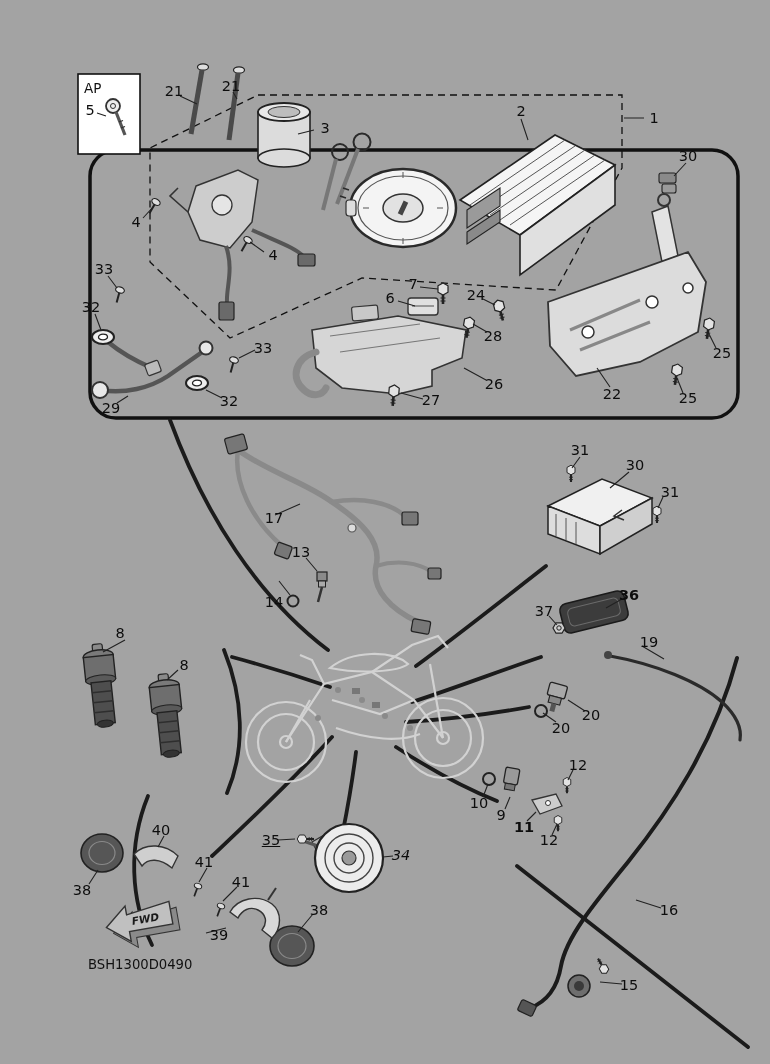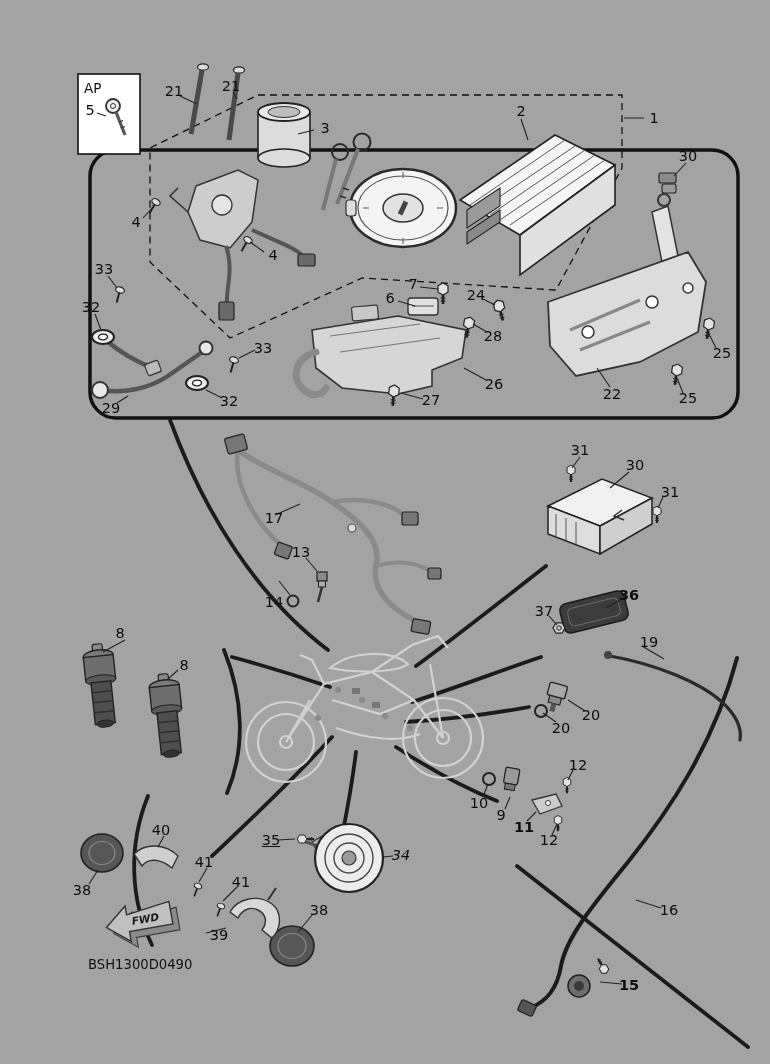--- a/index.html
+++ b/index.html
@@ -364,16 +364,16 @@
       <span class="callout" style="left: 161px; top: 830px;">40</span>
       <span class="callout" style="left: 549px; top: 840px;">12</span>
       <span class="callout" style="left: 271px; top: 840px; text-decoration: underline;">35</span>
       <span class="callout" style="left: 401px; top: 855px; font-style: italic;">34</span>
       <span class="callout" style="left: 204px; top: 862px;">41</span>
       <span class="callout" style="left: 241px; top: 882px;">41</span>
       <span class="callout" style="left: 82px; top: 890px;">38</span>
       <span class="callout" style="left: 319px; top: 910px;">38</span>
       <span class="callout" style="left: 669px; top: 910px;">16</span>
       <span class="callout" style="left: 199px; top: 935px; margin-left: 20px;">39</span>
-      <span class="callout" style="left: 629px; top: 985px; font-weight: bold;">15</span>
+      <span class="callout" style="left: 629px; top: 985px;">15</span>
     </div>
 
 </div>
 
 </body></html>

